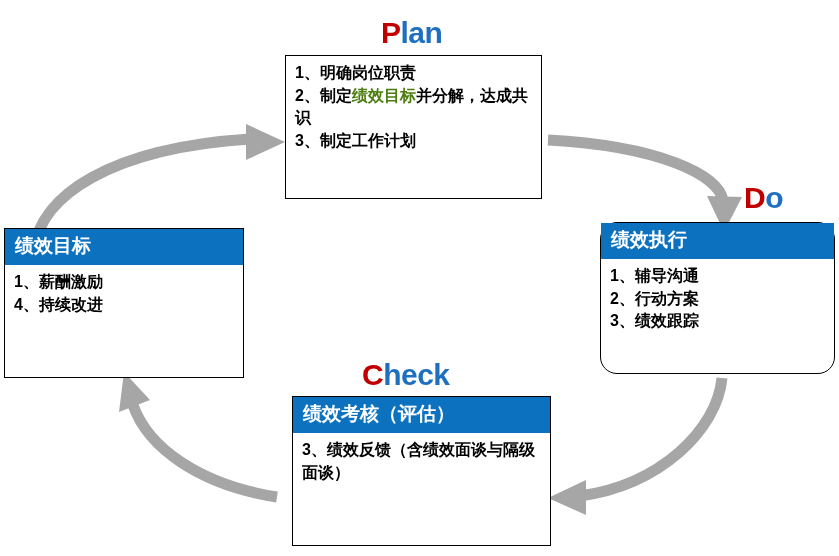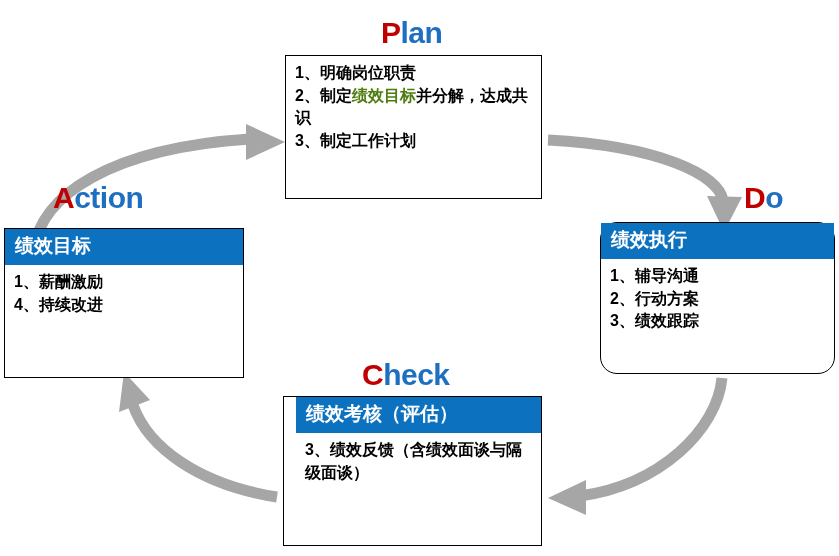--- a/index.html
+++ b/index.html
@@ -63,21 +63,21 @@
     font-weight: bold;
     font-size: 16px;
     line-height: 1.42;
     letter-spacing: 0px;
   }
   .card-body .line .hl { color: #4d7c0f; }
 
   
   #card-plan   { left: 285px; top: 55px;  width: 257px; height: 144px; }
   #card-do     { left: 600px; top: 222px; width: 235px; height: 152px; border-radius: 17px; }
-  #card-check  { left: 283px; top: 396px; width: 259px; height: 150px; padding-left: 12px; }
+  #card-check  { left: 292px; top: 396px; width: 259px; height: 150px; }
   #card-action { left: 4px;   top: 228px; width: 240px; height: 150px; }
 
   #label-plan   { left: 381px; top: 18px; }
   #label-do     { left: 744px; top: 183px; }
   #label-check  { left: 362px; top: 360px; }
   #label-action { left: 53px;  top: 183px; }
 </style>
 </head>
 <body>
 
@@ -111,23 +111,20 @@
   </div>
 
   <div class="phase-label" id="label-do">
     <span class="ini">D</span><span class="rest">o</span>
   </div>
 
   <div class="phase-label" id="label-check">
     <span class="ini">C</span><span class="rest">heck</span>
   </div>
 
-  <div class="phase-label" id="label-action">
-    <span class="ini">A</span><span class="rest">ction</span>
-  </div>
 
   <div class="card" id="card-plan">
     <div class="card-body">
       <div class="line">
         <span>1、明确岗位职责</span><span class="hl"></span><span></span>
       </div>
       <div class="line">
         <span>2、制定</span><span class="hl">绩效目标</span><span>并分解，达成共识</span>
       </div>
       <div class="line">

